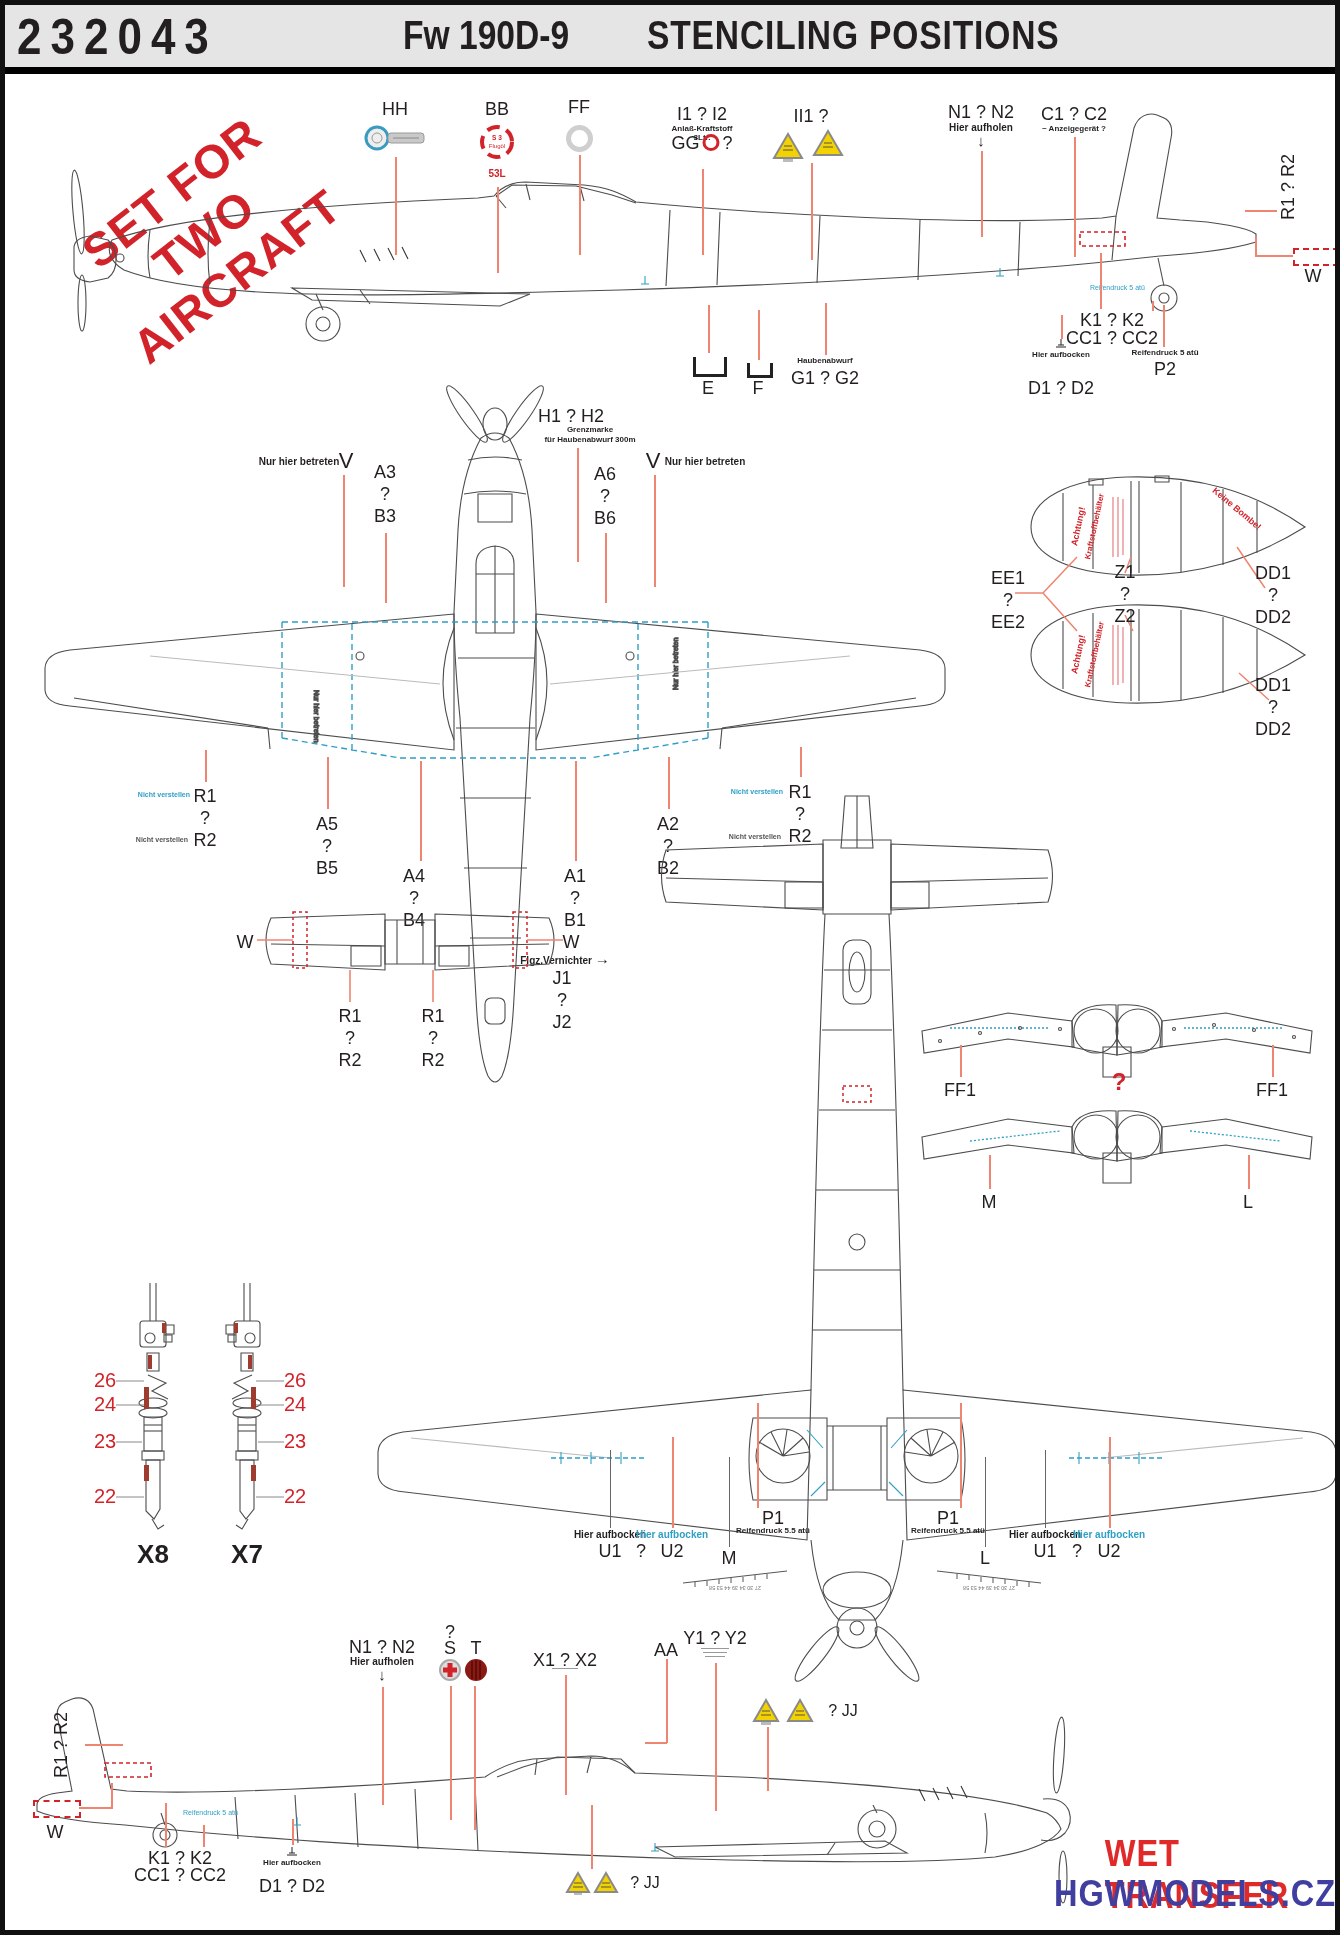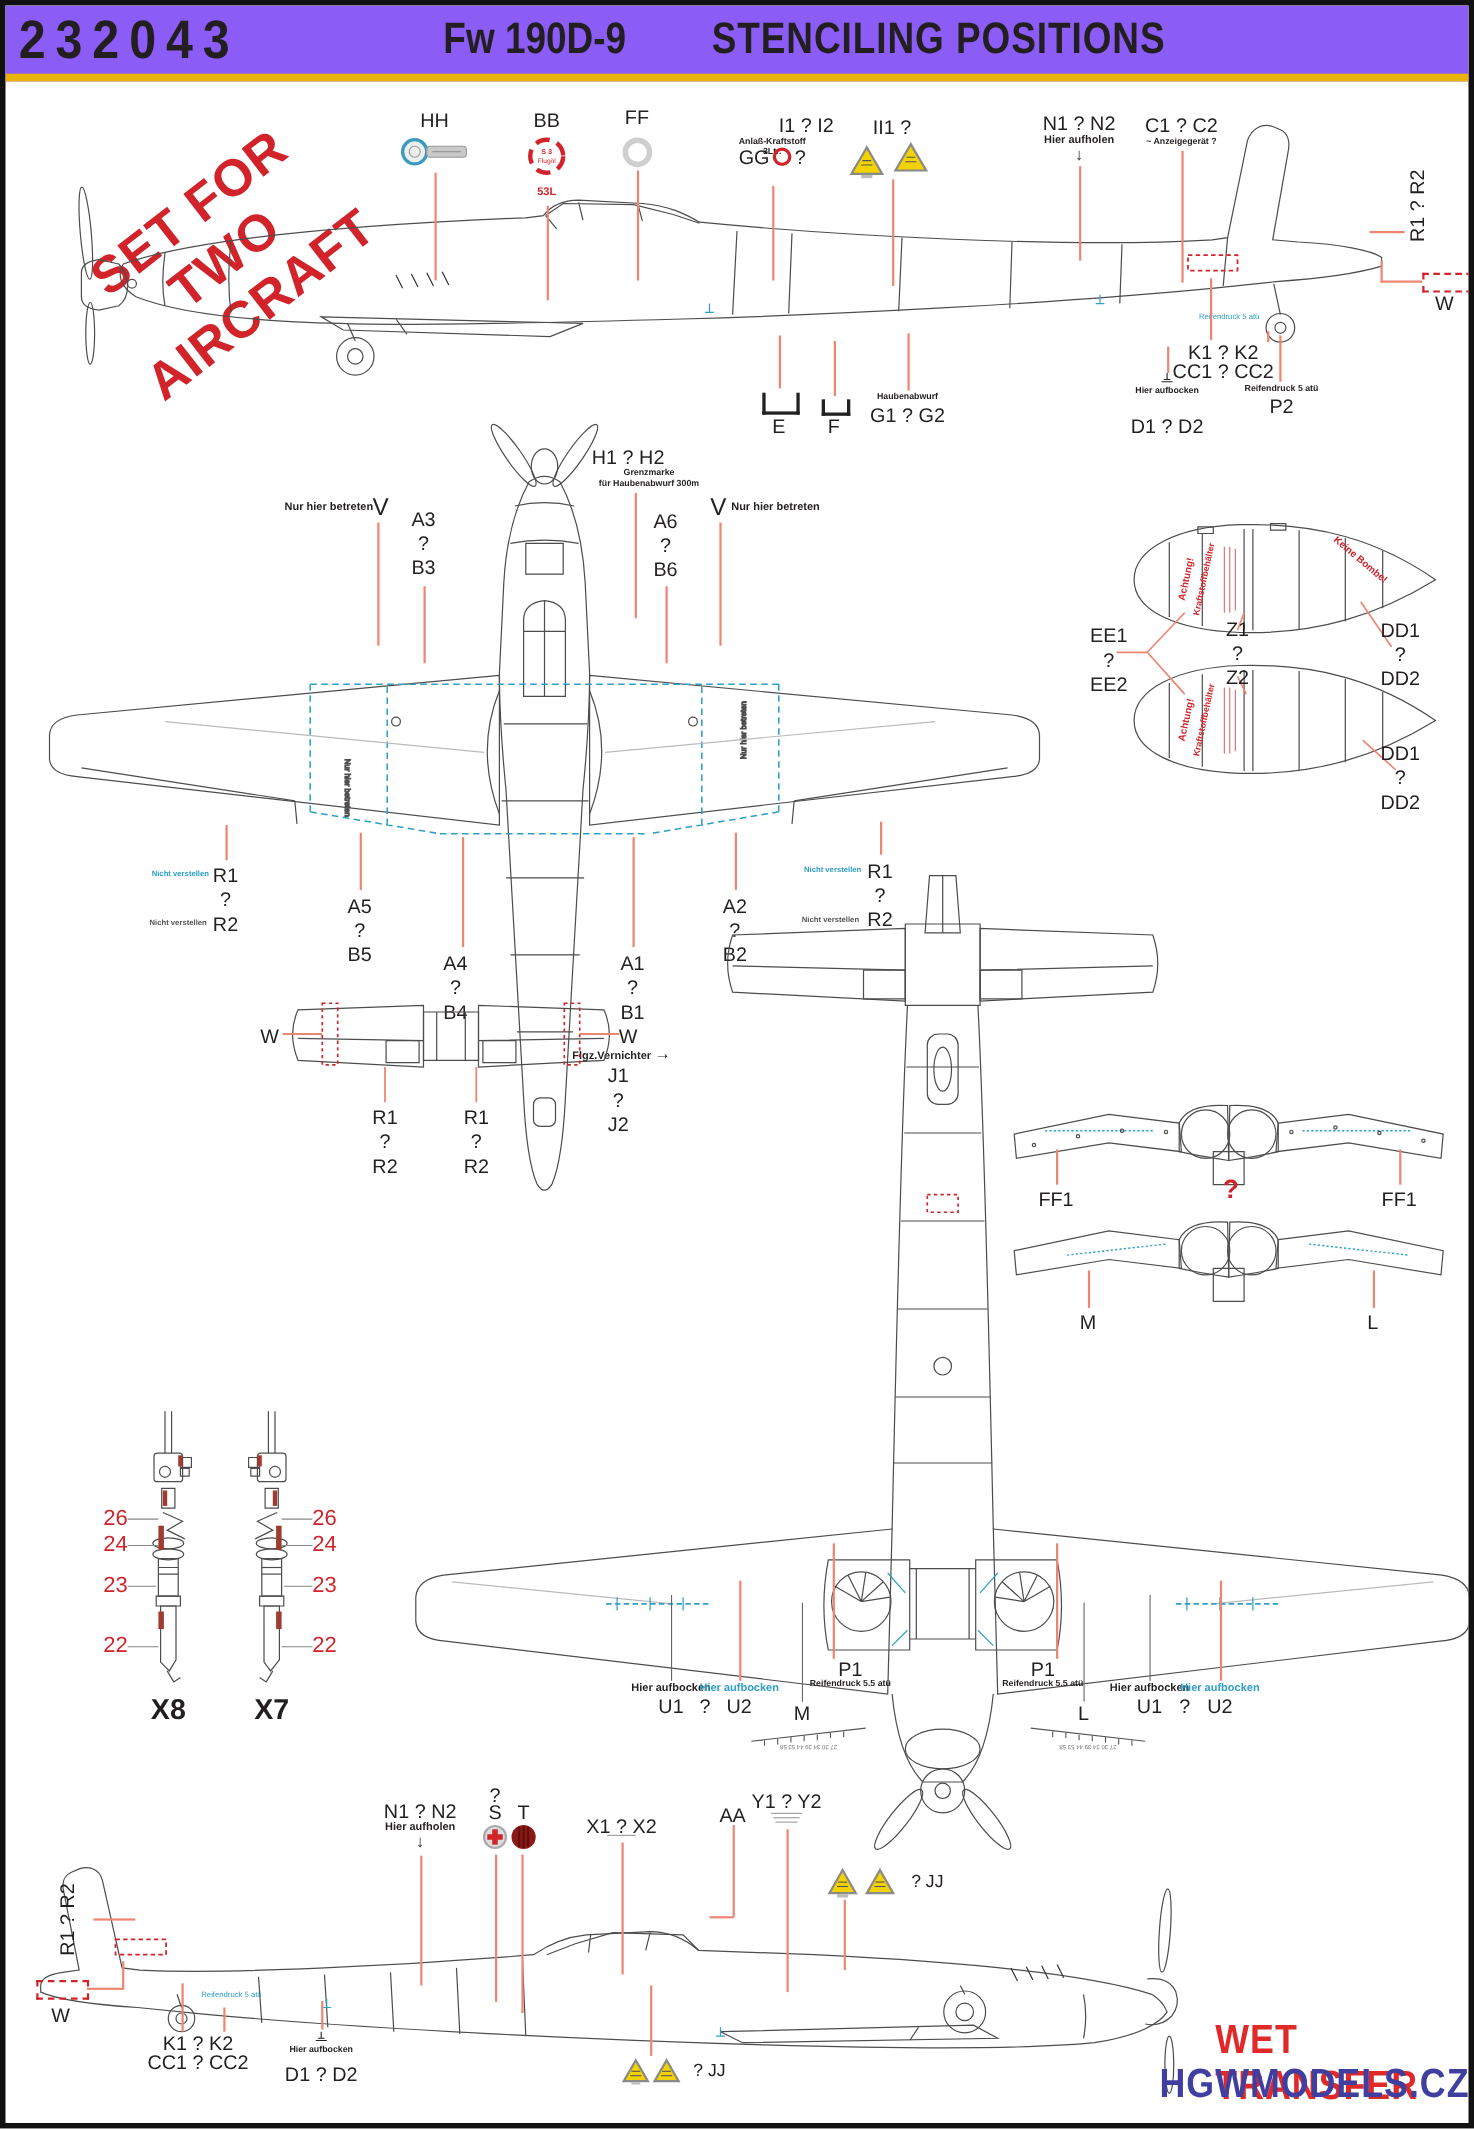--- a/index.html
+++ b/index.html
@@ -1,18 +1,18 @@
 <!DOCTYPE html>
 <html><head>
 <meta charset="utf-8">
 <style>
   html,body{margin:0;padding:0;background:#9a9a9a;}
   .sheet{position:relative;width:1340px;height:1935px;background:#fff;box-sizing:border-box;
          border:5px solid #111;font-family:"Liberation Sans",sans-serif;color:#231f20;overflow:hidden;}
-  .hdr{position:absolute;left:0;top:0;width:100%;height:62px;border-bottom:7px solid #eab308;background:#8b5cf6;}
+  .hdr{position:absolute;left:0;top:0;width:100%;height:62px;border-bottom:7px solid #000000;background:#e5e5e5;}
   .code{position:absolute;left:12px;top:4px;font-size:44px;font-weight:700;letter-spacing:9px;transform:scaleY(1.12);transform-origin:top left;}
   .model{position:absolute;left:398px;top:8px;font-size:40px;font-weight:700;transform:scaleX(.84);transform-origin:left;}
   .ttl{position:absolute;left:642px;top:8px;font-size:40px;font-weight:700;transform:scaleX(.84);transform-origin:left;letter-spacing:1px;}
   .banner{position:absolute;left:14px;top:150px;width:370px;text-align:center;transform:rotate(-38deg);
           color:#d2232a;font-weight:700;font-size:47px;line-height:53px;letter-spacing:1px;}
   .L{position:absolute;transform:translateX(-50%);white-space:nowrap;text-align:center;line-height:1.06;}
   .f16{font-size:16px;} .f18{font-size:18px;} .f22{font-size:22px;font-weight:400;}
   .stack{font-size:18px;line-height:22px;}
   .sub{font-size:10px;font-weight:700;} .xs{font-size:8px;font-weight:700;} .micro{font-size:7px;font-weight:700;}
   .blue{color:#2f9fc6;} .red{color:#d2232a;} .bold{font-weight:700;}
@@ -87,21 +87,21 @@
     <text x="22" y="19" font-size="6.5" fill="#d2232a" text-anchor="middle" font-weight="bold">S 3</text>
     <text x="22" y="27" font-size="6" fill="#d2232a" text-anchor="middle">Flugöl</text>
     <text x="22" y="56" font-size="10" fill="#d2232a" text-anchor="middle" font-weight="bold">53L</text>
   </svg>
   <div class="lv" style="left:492px;top:182px;height:86px"></div>
 
   <div class="L f18" style="left:574px;top:93px">FF</div>
   <div class="ring ff-ring" style="left:561px;top:120px"></div>
   <div class="lv" style="left:574px;top:150px;height:100px"></div>
 
-  <div class="L f18" style="left:728px;top:100px">I1 ? I2</div>
+  <div class="L f18" style="left:697px;top:100px">I1 ? I2</div>
   <div class="L xs" style="left:697px;top:120px">Anlaß-Kraftstoff</div>
   <div class="L xs" style="left:697px;top:129px">3Ltr.</div>
   <div class="L f18" style="left:697px;top:129px"><span>GG</span><span class="gg-ring"></span><span>?</span></div>
   <div class="lv" style="left:697px;top:164px;height:86px"></div>
 
   <div class="L f18" style="left:806px;top:102px">II1 ?</div>
   <svg style="left:766px;top:126px" width="34" height="32">
     <path d="M17 3 L31 27 H3 Z" fill="#f2d200" stroke="#8a8a8a" stroke-width="2"></path>
     <line x1="13" y1="15" x2="21" y2="15" stroke="#555"></line>
       <line x1="12" y1="19" x2="22" y2="19" stroke="#555"></line>

